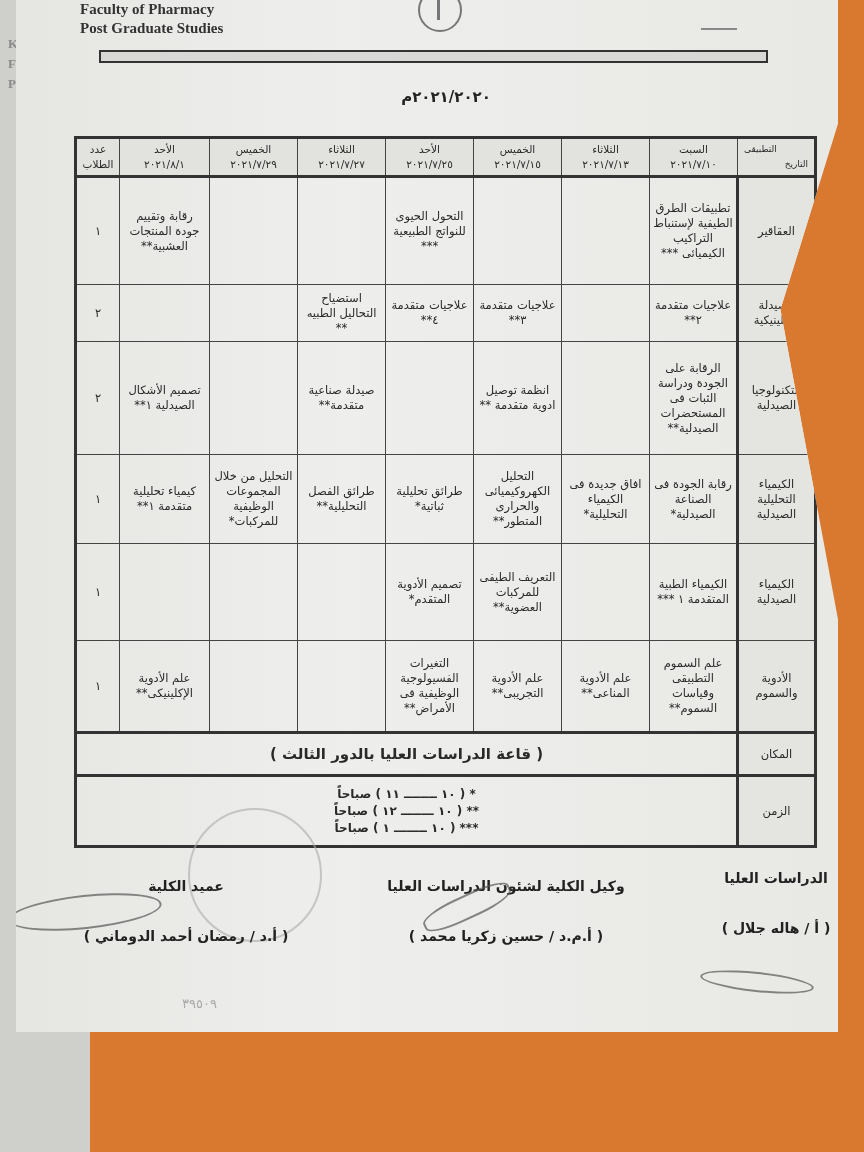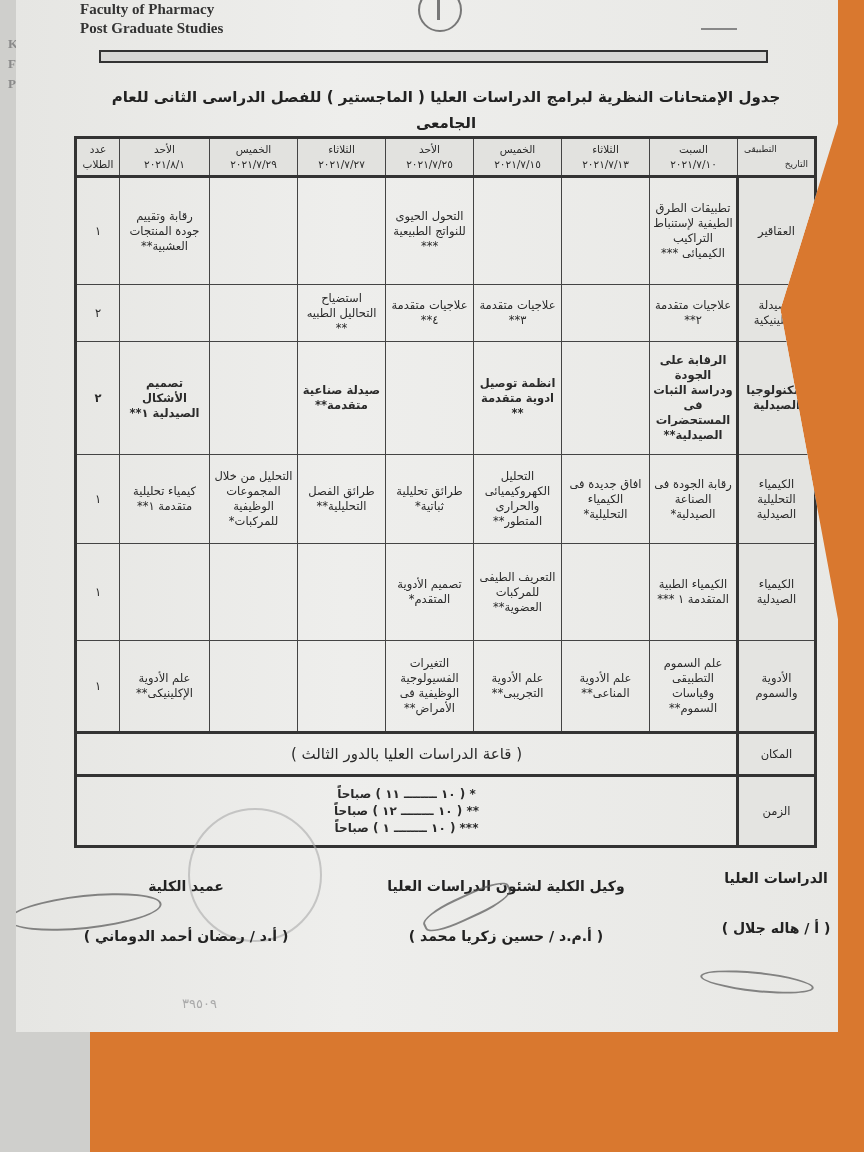--- a/index.html
+++ b/index.html
@@ -47,27 +47,27 @@
       border:1.5px solid #444; text-align:center; vertical-align:middle;
       font-size:11.5px; color:#2a2a2a; padding:2px 3px; line-height:15px;
     }
     table.sched th { font-weight:normal; font-size:10.5px; height:32px; background:#e2e2df; border-bottom:3px solid #333; }
     table.sched td.prog { font-size:11.5px; border-left:3px solid #333; background:#e4e4e1; }
     th.corner { position:relative; font-size:9px !important; }
     th.corner .c1 { position:absolute; top:3px; left:6px; }
     th.corner .c2 { position:absolute; bottom:3px; right:6px; }
     tr.r1 td { height:102px; }
     tr.r2 td { height:52px; }
-    tr.r3 td { height:108px;font-weight:bold; }
+    tr.r3 td { height:108px; }
     tr.r4 td { height:84px; }
     tr.r5 td { height:92px; }
     tr.r6 td { height:86px; }
     tr.place td { height:36px; border-top:3px solid #333; }
     tr.time td { height:64px; border-top:3px solid #333; }
-    .place-val { font-weight:normal; font-size:15px !important; }
+    .place-val { font-weight:bold; font-size:15px !important; }
     .time-lines { font-weight:bold; font-size:12px !important; line-height:17px !important; }
     .sig-block {
       position:absolute; direction:rtl; text-align:center; font-weight:bold; color:#222; font-size:14px;
     }
     .sig-block .name { margin-top:34px; font-size:14px; }
     .scribble { position:absolute; border:2px solid #555; border-radius:50%; opacity:.7; }
     .stamp {
       position:absolute; left:172px; top:808px; width:130px; height:130px;
       border:2px solid #aaa; border-radius:50%; opacity:.6;
     }
@@ -87,21 +87,20 @@
     <div>Faculty of Pharmacy</div>
     <div>Post Graduate Studies</div>
   </div>
   <div class="logo">
       <div class="tree"></div>
     </div>
   <div class="topright-mark"></div>
   <div class="bar"></div>
 
   <div class="title">
-    <div>جدول الإمتحانات النظرية لبرامج الدراسات العليا ( الماجستير ) للفصل الدراسى الثانى للعام الجامعى</div>
     <div>٢٠٢١/٢٠٢٠م</div>
   </div>
 
   <table class="sched">
     <colgroup>
       <col style="width:78px">
         <col style="width:88px">
         <col style="width:88px">
         <col style="width:88px">
       <col style="width:88px">

